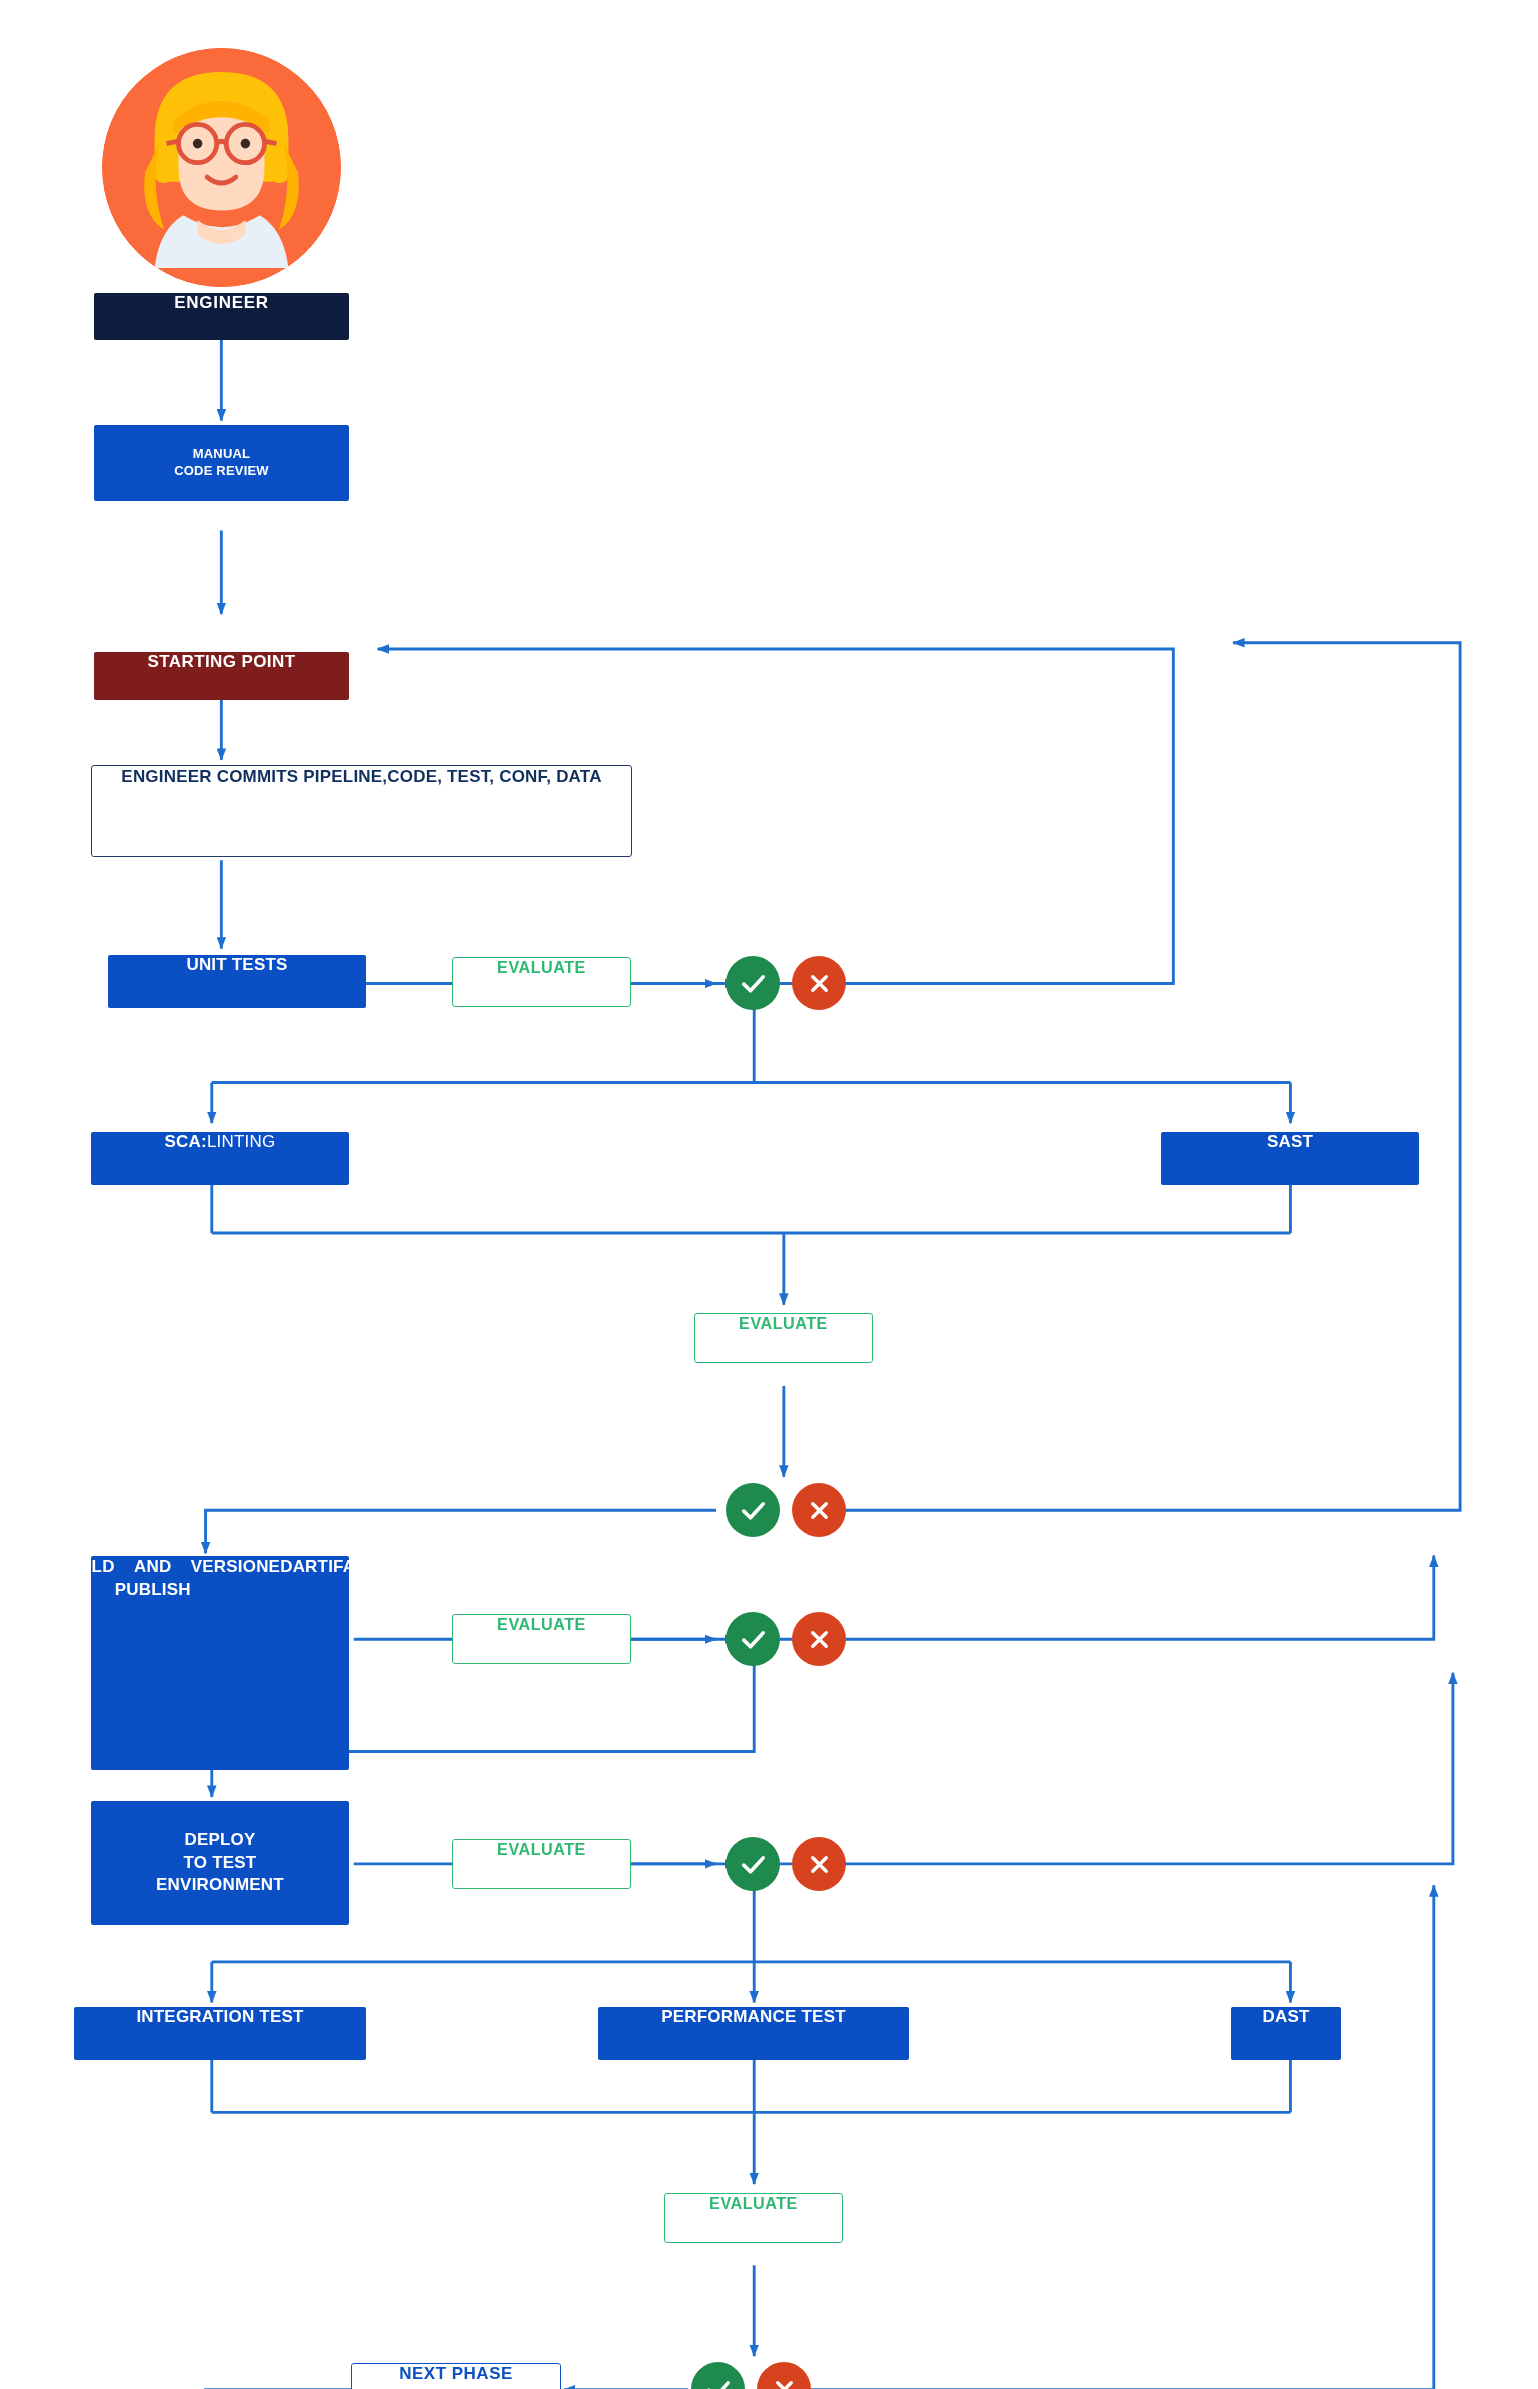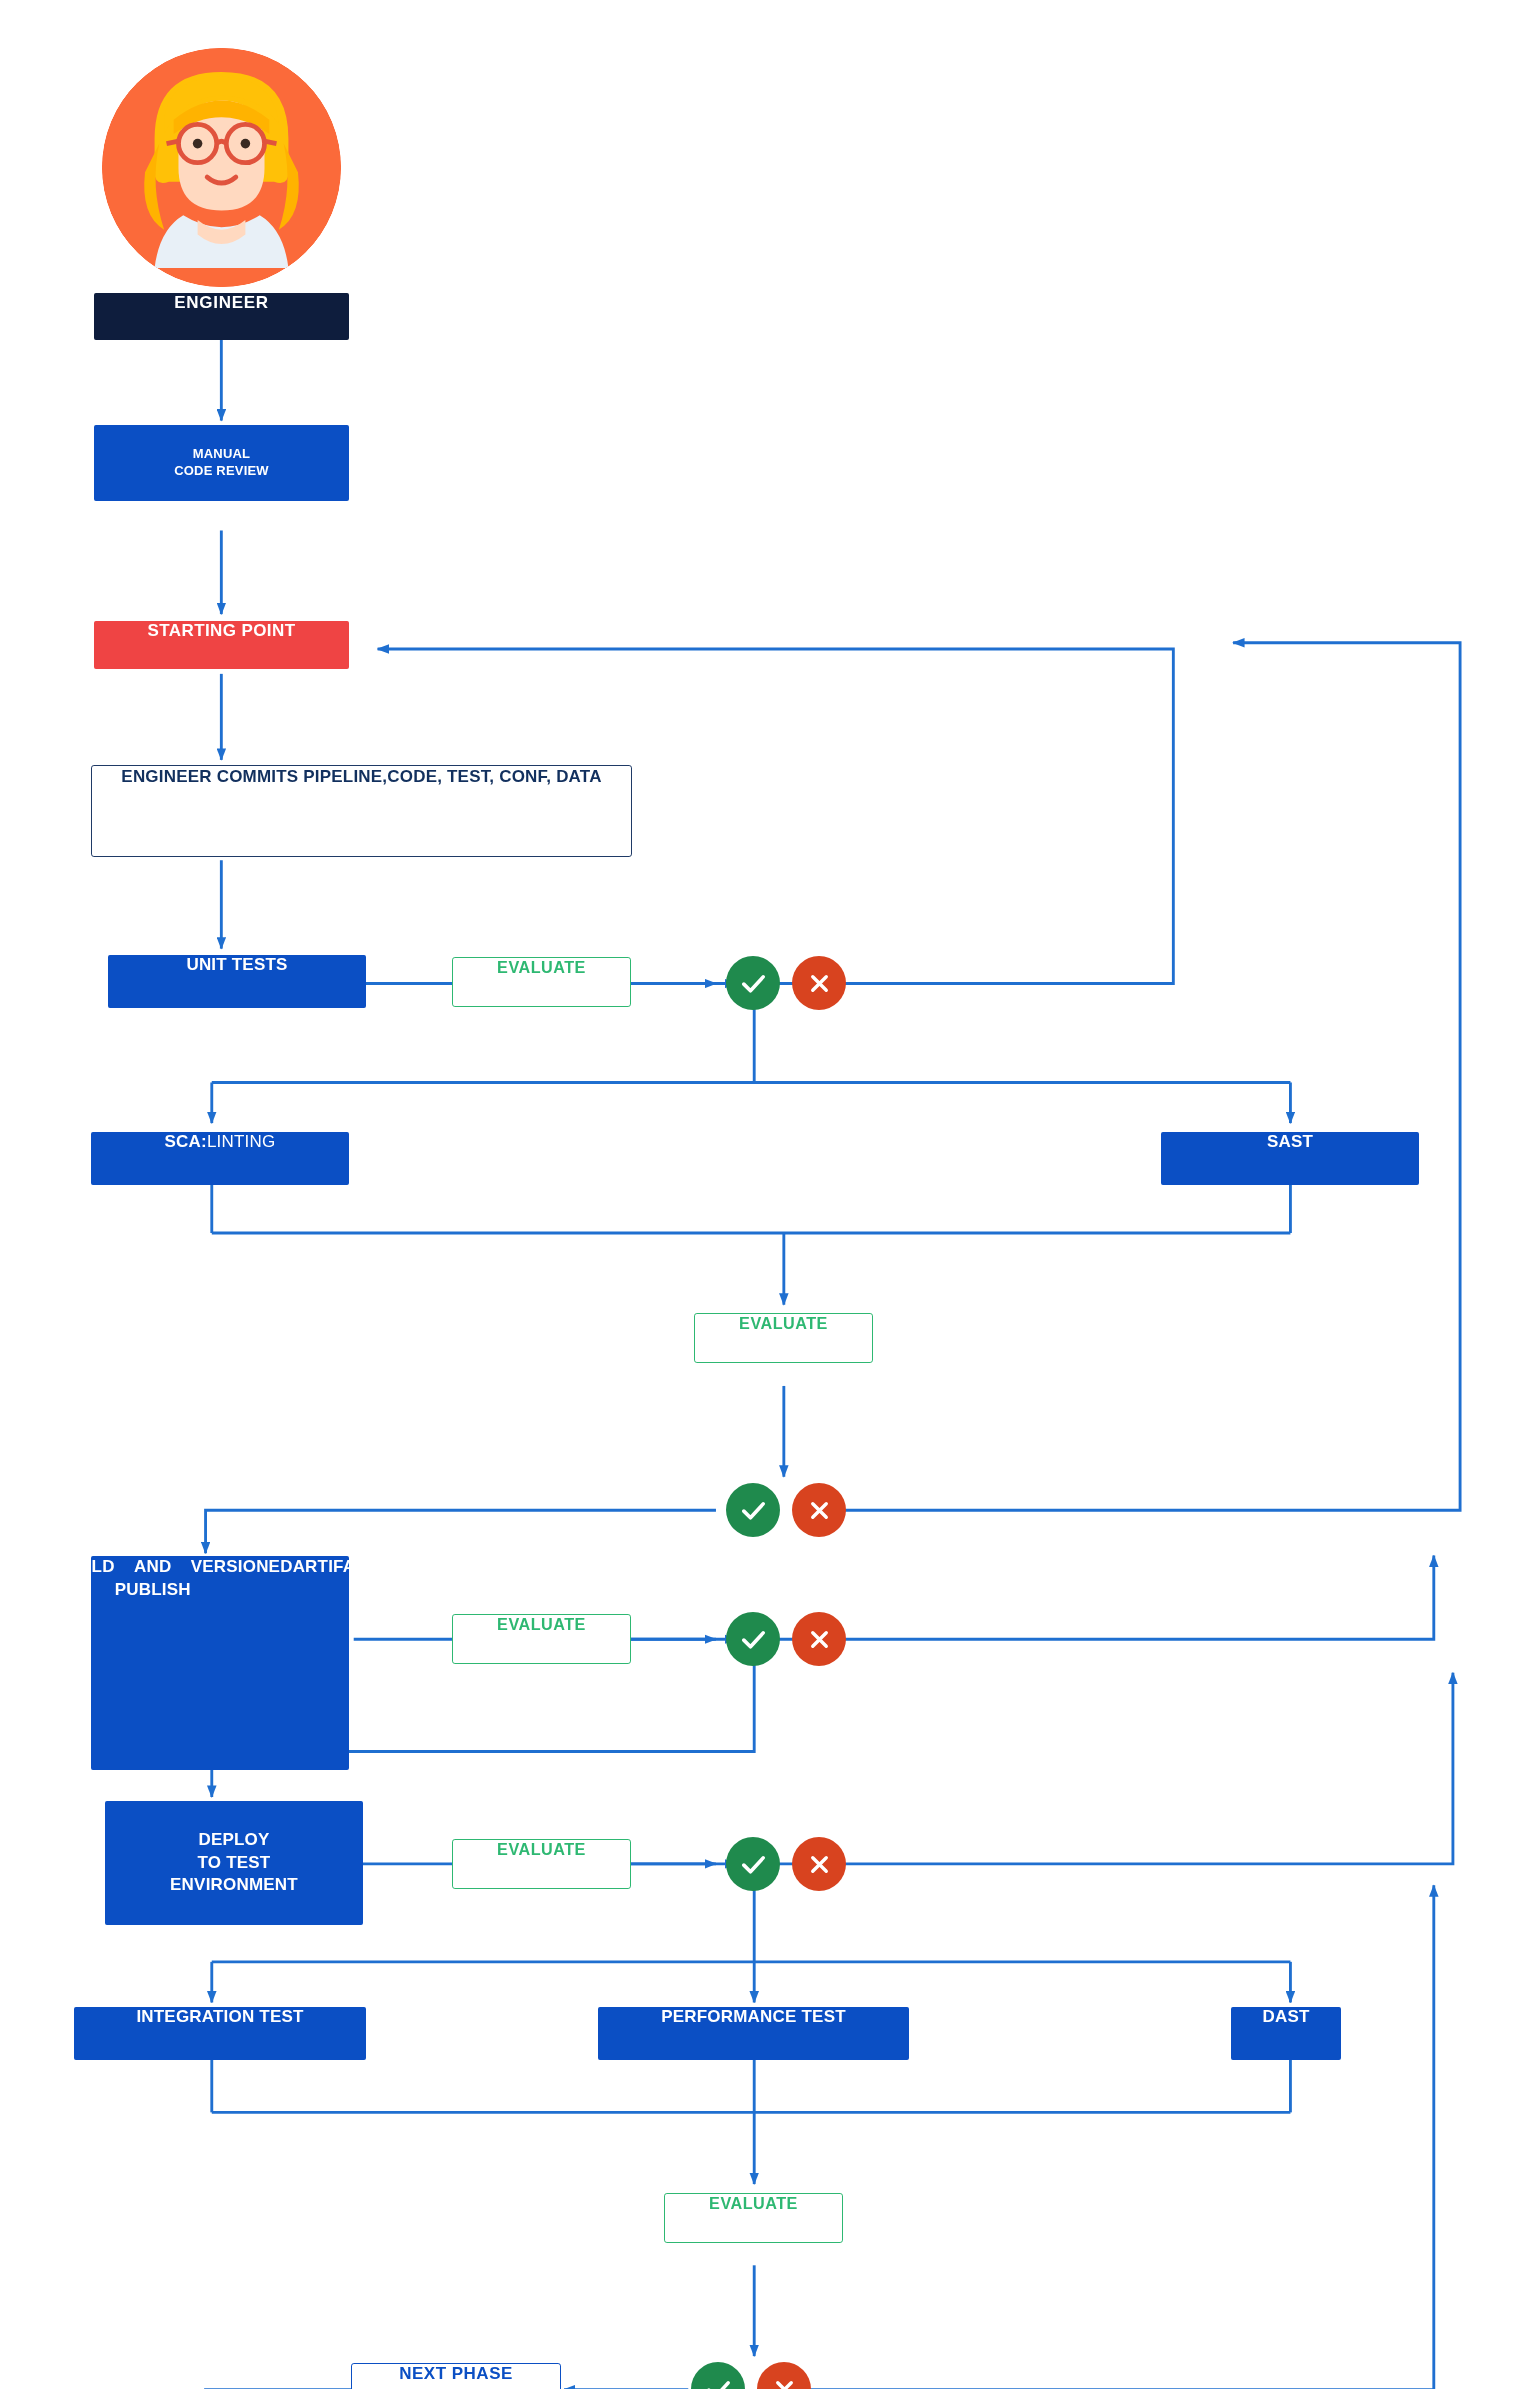--- a/index.html
+++ b/index.html
@@ -4,21 +4,21 @@
 <style>
   html,body{margin:0;padding:0;background:#ffffff;}
   body{width:1539px;height:2510px;position:relative;font-family:"Liberation Sans",sans-serif;overflow:hidden;}
   .canvas{position:absolute;left:0;top:0;width:1539px;height:2510px;}
   svg.lines{position:absolute;left:0;top:0;width:1539px;height:2510px;}
 
   .node{position:absolute;box-sizing:border-box;display:flex;justify-content:center;text-align:center;}
 
   .blue-box{background:#0b4fc4;color:#ffffff;font-weight:bold;letter-spacing:0.2px;border-radius:1.9px;}
   .dark-box{background:#0e1d3d;color:#ffffff;font-weight:bold;letter-spacing:0.7px;border-radius:1.9px;}
-  .green-box{background:#ef4444;color:#ffffff;font-weight:bold;letter-spacing:0.4px;border-radius:1.9px;}
+  .green-box{background:#7f1d1d;color:#ffffff;font-weight:bold;letter-spacing:0.4px;border-radius:1.9px;margin-top:31px;}
   .outline-box{background:#ffffff;color:#12305e;font-weight:bold;border:1.4px solid #1f3a66;border-radius:2.9px;letter-spacing:0.2px;}
   .eval-box{background:#ffffff;color:#2eb872;font-weight:bold;border:1.4px solid #2eb872;border-radius:2.9px;letter-spacing:0.5px;}
   .nextphase-box{background:#ffffff;color:#0b4fc4;font-weight:bold;border:1.4px solid #0b4fc4;border-radius:2.9px;letter-spacing:0.5px;}
 
   .badge{position:absolute;border-radius:50%;display:flex;align-items:center;justify-content:center;}
   .badge.ok{background:#1f8a4d;}
   .badge.bad{background:#d8431f;}
 
   .avatar{position:absolute;border-radius:50%;overflow:hidden;}
 
@@ -205,21 +205,21 @@
     <svg width="29" height="29" viewBox="0 0 24 24">
         <path d="M4 12.5 L9.5 18 L20 6.5" fill="none" stroke="#ffffff" stroke-width="3" stroke-linecap="round" stroke-linejoin="round"></path>
       </svg>
   </div>
   <div class="badge bad" style="left:792px;top:1612px;width:54px;height:54px;">
     <svg width="27" height="27" viewBox="0 0 24 24">
         <path d="M6 6 L18 18 M18 6 L6 18" fill="none" stroke="#ffffff" stroke-width="3" stroke-linecap="round"></path>
       </svg>
   </div>
 
-  <div class="node blue-box" style="left:91px;top:1801px;width:258px;height:124px;font-size:17px;flex-direction:column;line-height:1.35;margin-left:14px;">
+  <div class="node blue-box" style="left:91px;top:1801px;width:258px;height:124px;font-size:17px;flex-direction:column;line-height:1.35;">
     <span>DEPLOY</span>
     <span>TO TEST</span>
     <span>ENVIRONMENT</span>
   </div>
 
   <div class="node eval-box" style="left:452px;top:1839px;width:179px;height:50px;font-size:16.2px;">
     <span>EVALUATE</span>
   </div>
 
   <div class="badge ok" style="left:726px;top:1837px;width:54px;height:54px;">

